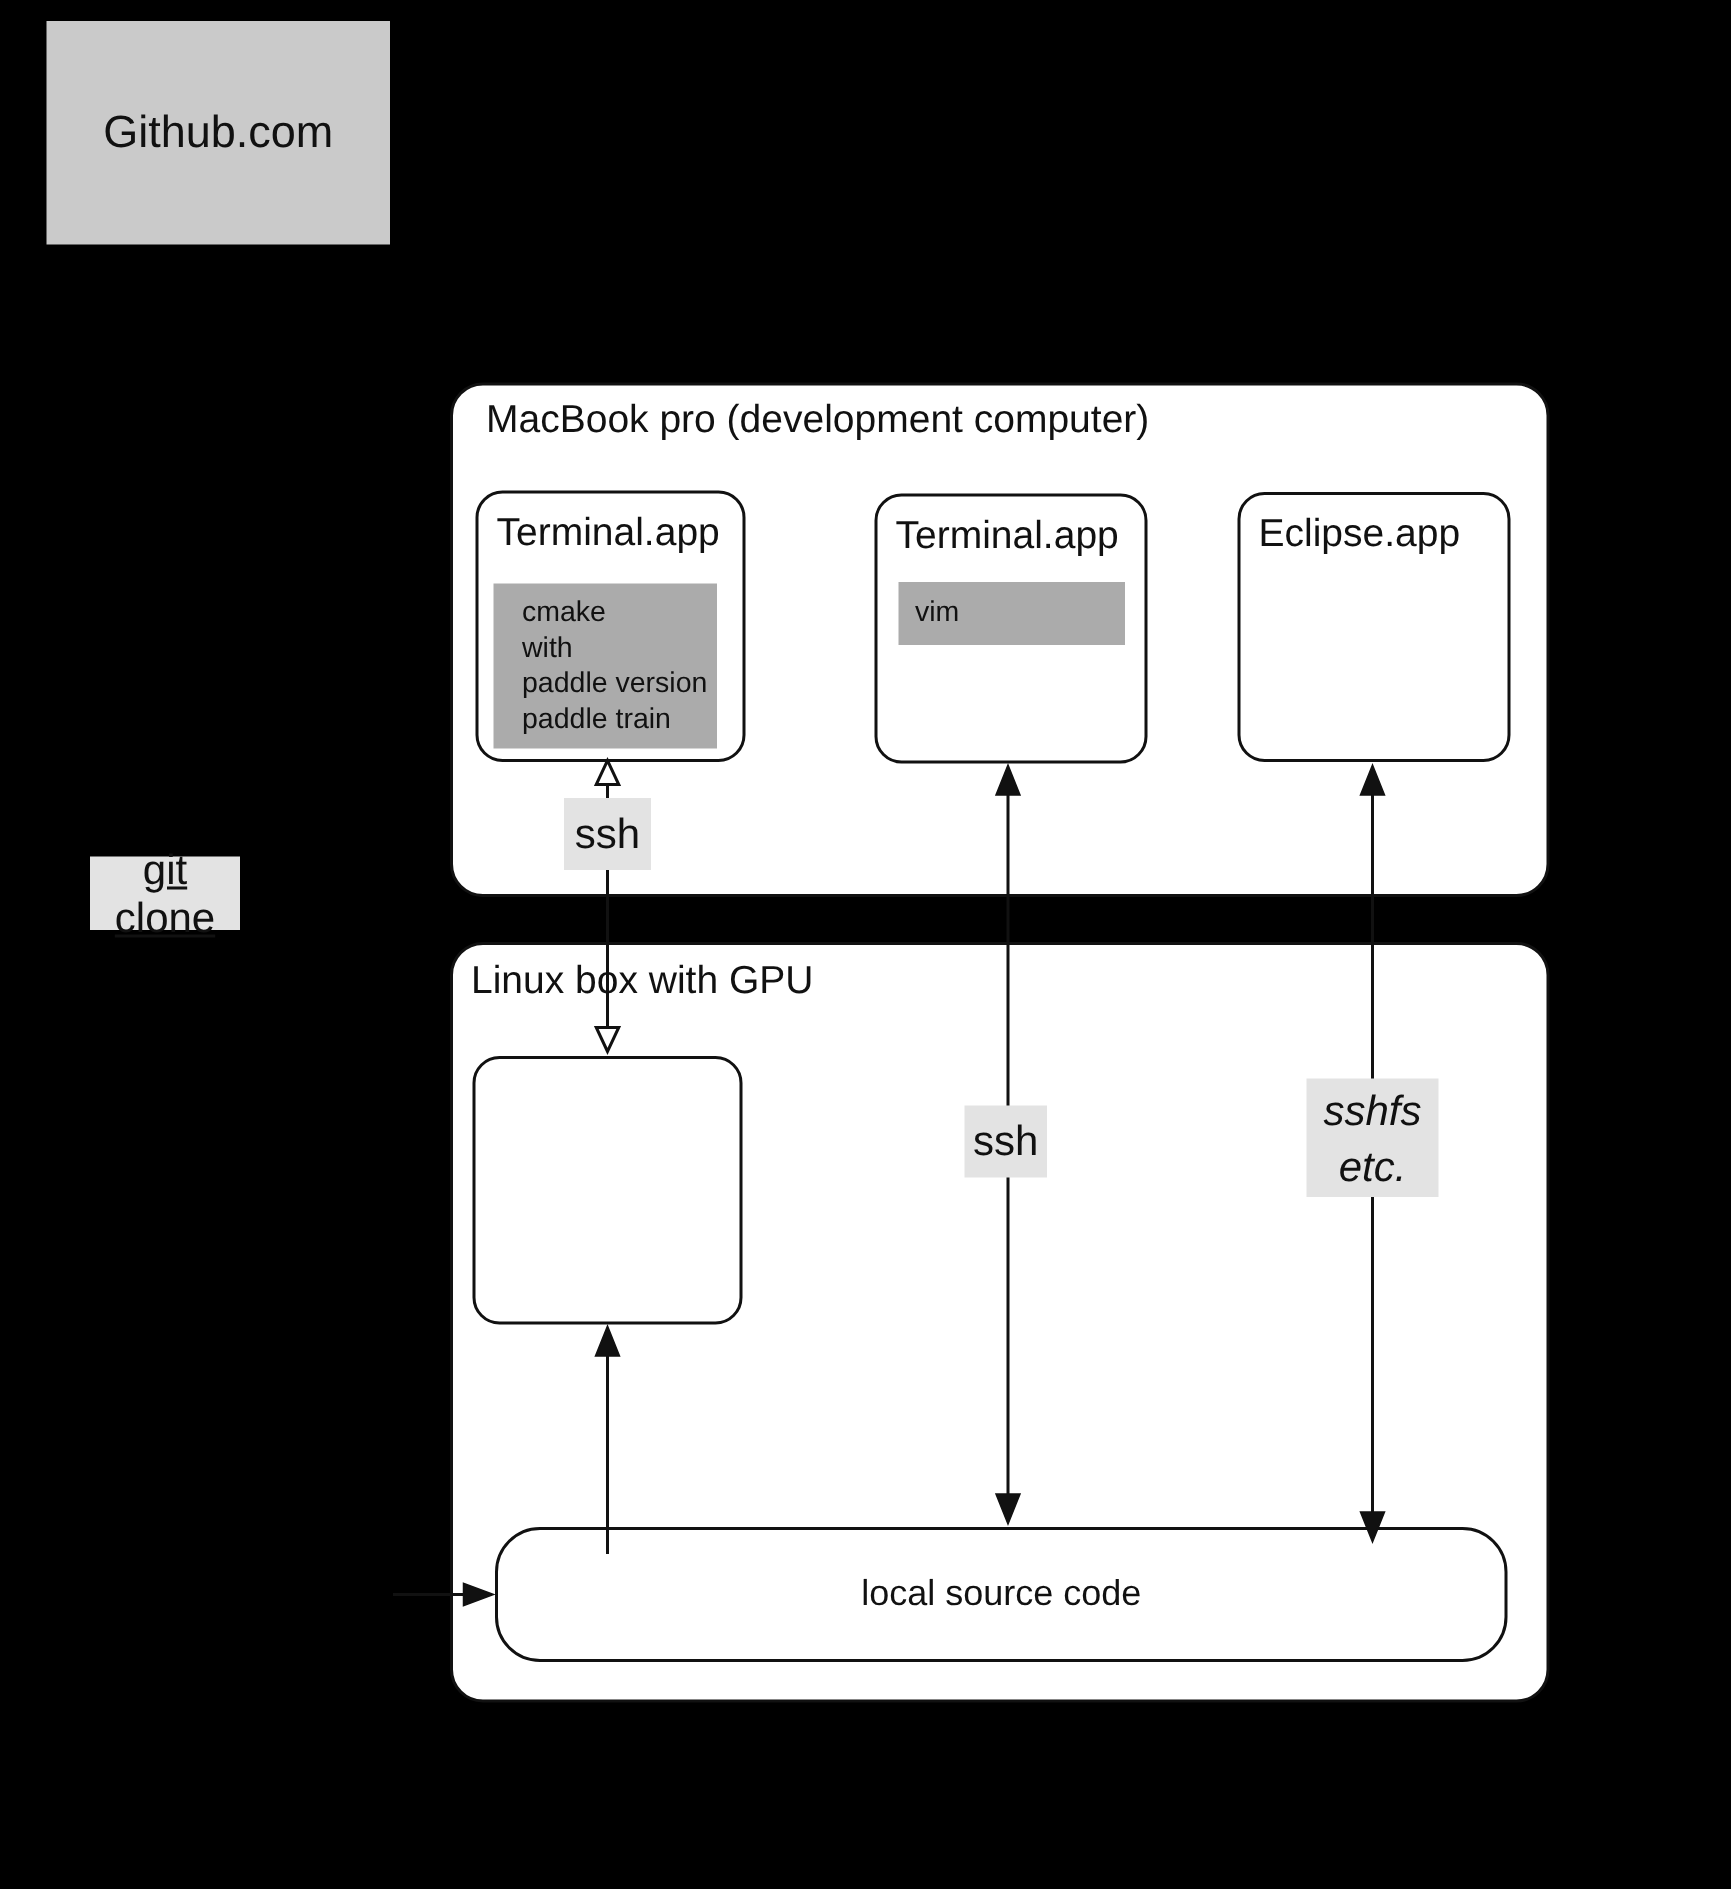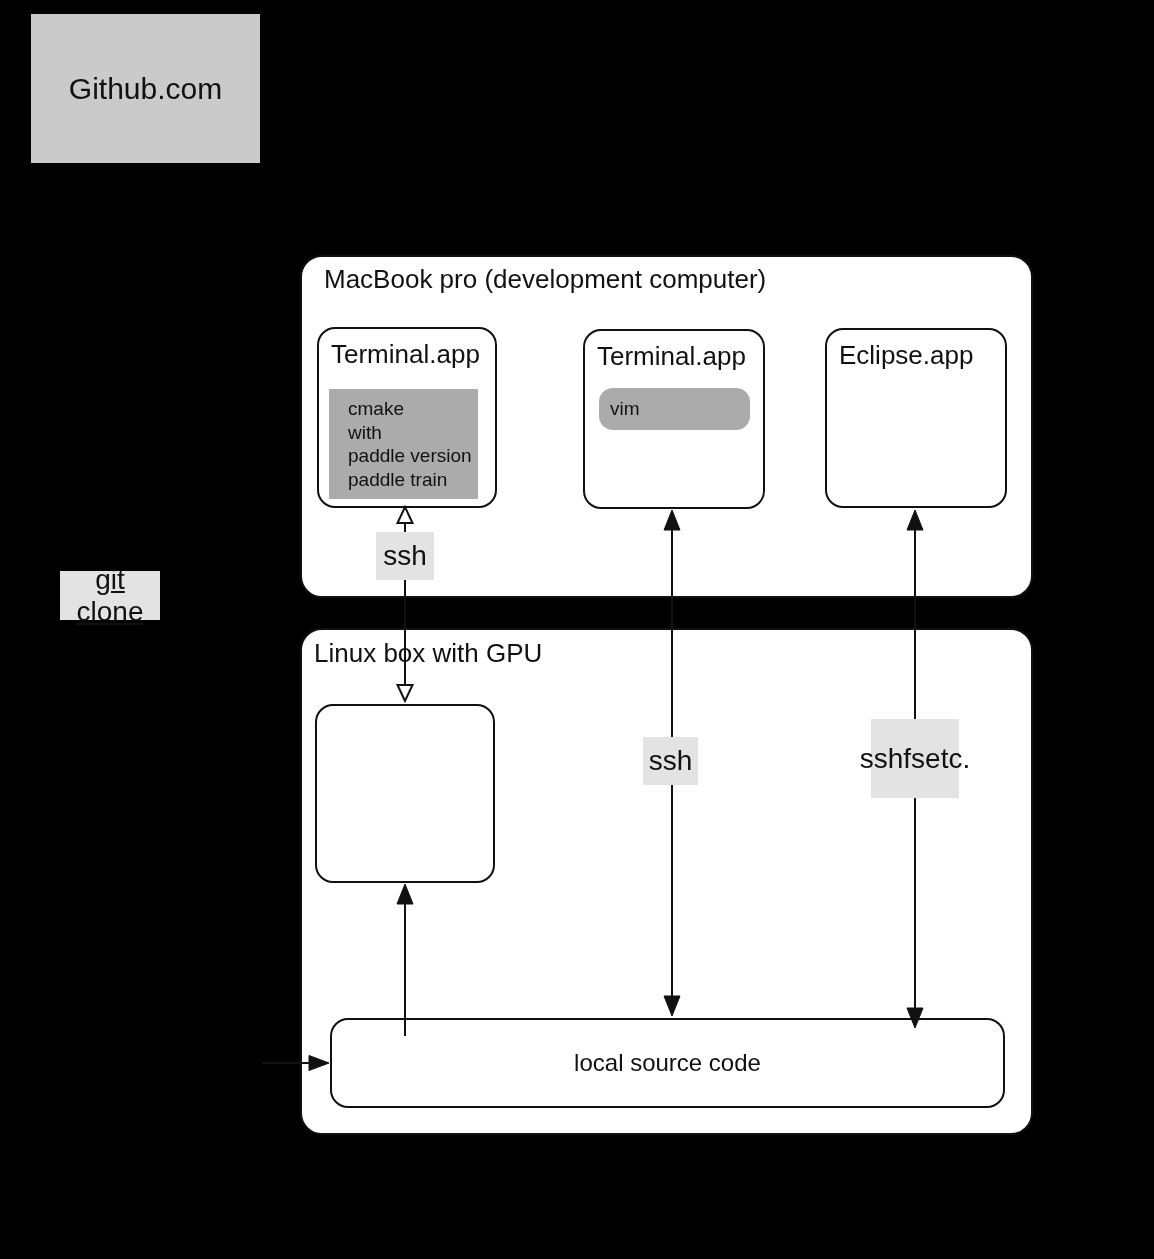--- a/index.html
+++ b/index.html
@@ -47,40 +47,40 @@
   .docker-title{font-size:26px;line-height:33px;width:152px;white-space:normal;}
 
   
   .cmd-box{
     background:#ababab;
     z-index:8;
     font-size:19px;line-height:23.5px;
     padding:8px 0 0 11px;
   }
   .cmd-terminal1{left:329px;top:389px;width:149px;height:110px;padding-left:19px;}
-  .cmd-terminal2{left:599px;top:388px;width:151px;height:42px;display:flex;align-items:center;padding:0 0 0 11px;border-radius:14px;}
+  .cmd-terminal2{left:599px;top:388px;width:151px;height:42px;display:flex;align-items:center;padding:0 0 0 11px;}
 
   
   .source-box{
     left:330px;top:1018px;width:675px;height:90px;
-    background:#fff;border:2px solid #111;border-radius:18px;
+    background:#fff;border:2px solid #111;border-radius:30px;
     display:flex;align-items:center;justify-content:center;
     font-size:24px;z-index:7;
   }
 
   
   .edge-label{
     background:#e3e3e3;
     display:flex;align-items:center;justify-content:center;
     font-size:28px;z-index:30;text-align:center;
   }
   .lbl-gitclone{left:60px;top:571px;width:100px;height:49px;text-decoration:underline;}
   .lbl-ssh-left{left:376px;top:532px;width:58px;height:48px;}
   .lbl-ssh-mid{left:643px;top:737px;width:55px;height:48px;}
-  .lbl-sshfs{left:871px;top:719px;width:88px;height:79px;flex-direction:row;line-height:37px;}
+  .lbl-sshfs{left:871px;top:719px;width:88px;height:79px;flex-direction:column;line-height:37px;font-style:italic;}
   .lbl-dockerrun{left:317px;top:932px;width:176px;height:48px;}
 
   
   #edges{
     position:absolute;left:0;top:0;width:1154px;height:1259px;
     z-index:20;pointer-events:none;
   }
   #edges path, #edges line{stroke:#111;}
 </style>
 </head>

